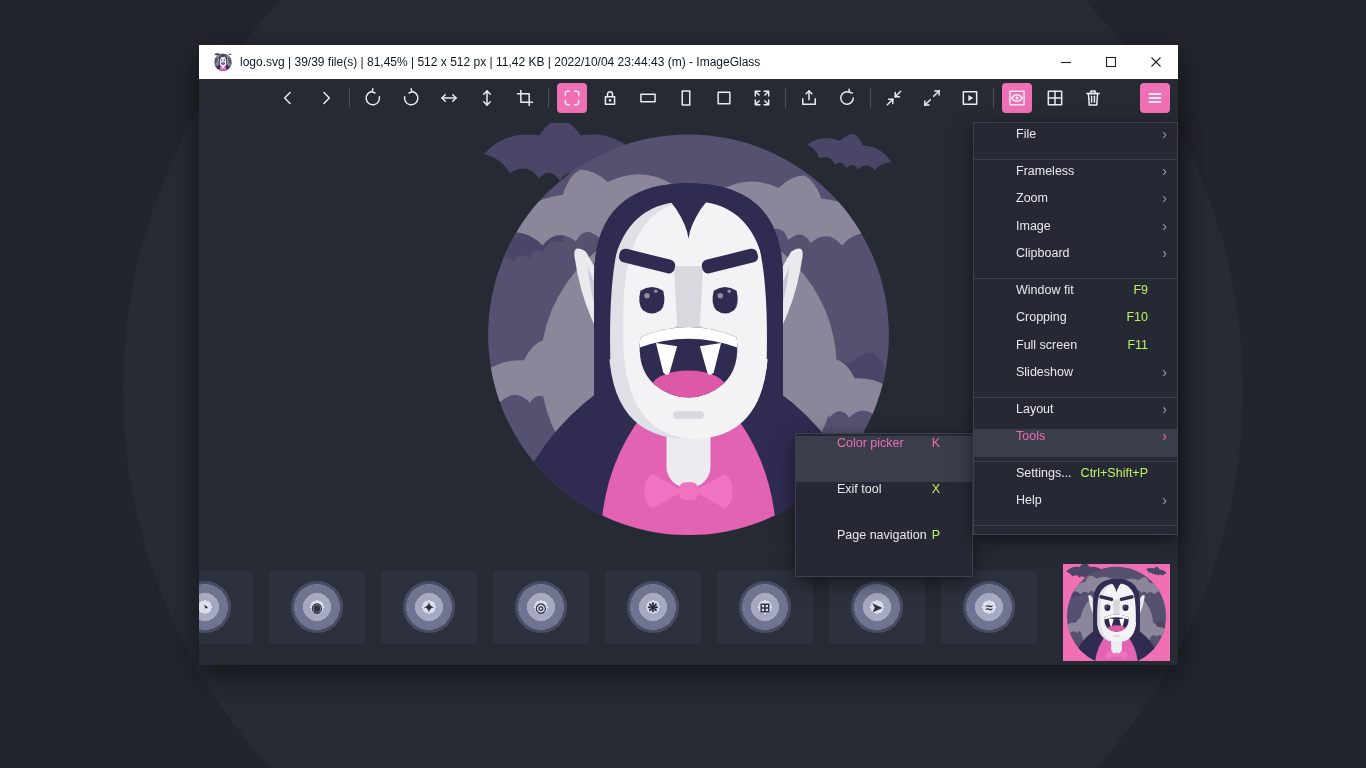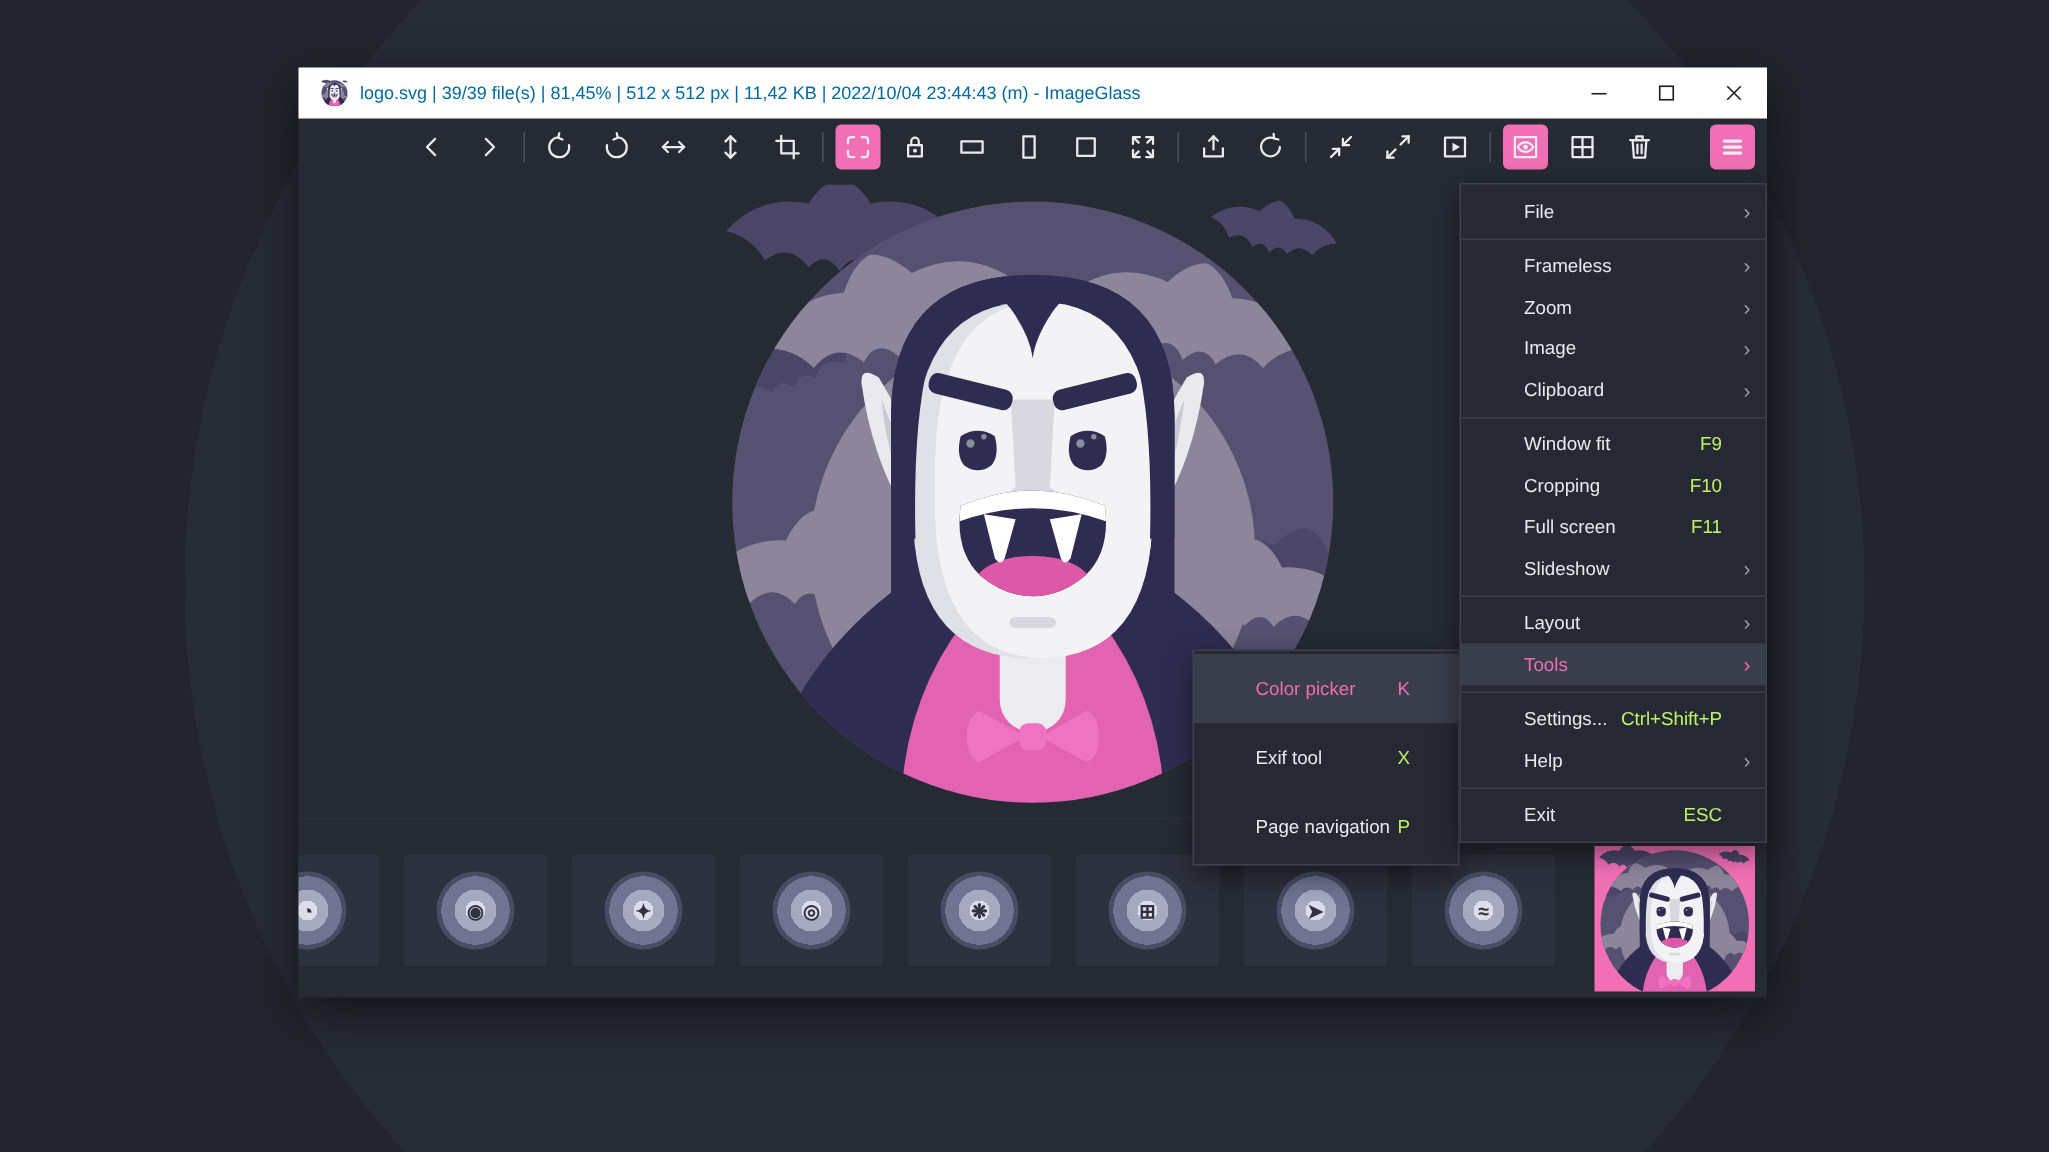--- a/index.html
+++ b/index.html
@@ -15,21 +15,21 @@
 
   .desktop-disc{ position:absolute; left:123px; top:-170px; width:1120px; height:1120px;
     border-radius:50%; background:var(--desktop-disc); }
 
   
   .win{ position:absolute; left:199px; top:45px; width:979px; height:620px;
     background:var(--chrome); box-shadow:0 10px 30px rgba(0,0,0,.55); }
 
   .titlebar{ height:34px; background:#ffffff; display:flex; align-items:center; padding-left:15px; }
   .titlebar .app-icon{ width:18px; height:18px; margin-right:8px; flex:0 0 auto; }
-  .titlebar .title{ font-size:12px; color:#0369a1; white-space:nowrap; overflow:hidden; }
+  .titlebar .title{ font-size:12px; color:#0f172a; white-space:nowrap; overflow:hidden; }
   .win-controls{ margin-left:auto; display:flex; height:100%; }
   .win-ctl{ width:45px; height:100%; display:flex; align-items:center; justify-content:center; }
   .win-ctl svg{ stroke:#222; stroke-width:1.1; fill:none; }
 
   
   .toolbar{ height:38px; display:flex; align-items:center; gap:8px; padding:0 8px 0 74px; }
   .tb-btn{ width:30px; height:30px; border-radius:4px; display:flex; align-items:center; justify-content:center; flex:0 0 auto; }
   .tb-btn svg{ stroke:var(--icon); fill:none; stroke-width:1.8; stroke-linecap:round; stroke-linejoin:round; }
   .tb-btn.active{ background:var(--accent); }
   .tb-sep{ width:1px; height:20px; background:#4b505c; flex:0 0 auto; }
@@ -51,21 +51,21 @@
     background:var(--accent); overflow:hidden; }
   .thumb-selected svg{ position:absolute; left:2px; top:0px; width:103px; height:103px; }
 
   
   .menu{ position:absolute; left:774px; top:77px; width:205px; z-index:30;
     background:var(--menu-bg); border:1px solid var(--menu-border); padding:4px 0;
     box-shadow:0 6px 18px rgba(0,0,0,.5); }
   .submenu{ position:absolute; left:596px; top:388px; width:178px; z-index:29;
     background:var(--menu-bg); border:1px solid var(--menu-border); padding:2px 0;
     box-shadow:0 6px 18px rgba(0,0,0,.5); }
-  .menu-row{ display:flex; align-items:center; height:27.5px; padding:0 10px 0 42px;
+  .menu-row{ display:flex; align-items:flex-start; height:27.5px; padding:0 10px 0 42px;
     font-size:12.5px; color:var(--menu-text); }
   .submenu .menu-row{ height:46px; padding:0 14px 0 41px; }
   .menu-row .shortcut{ margin-left:auto; color:#bef264; padding-right:6px; }
   .submenu .menu-row .shortcut{ padding-right:18px; }
   .menu-row .arrow{ width:13px; text-align:right; color:#9aa0ab; font-size:14px; line-height:1; }
   .menu-row.active{ background:var(--menu-hl); color:var(--accent-text); }
   .menu-row.active .arrow, .menu-row.active .shortcut{ color:var(--accent-text); }
   .menu-sep{ height:1px; background:#3b3f4b; margin:4px 0; }
 </style>
 </head>
@@ -437,25 +437,20 @@
         <span>Settings...</span>
         <span class="shortcut">Ctrl+Shift+P</span>
         <span class="arrow"></span>
       </div>
       <div class="menu-row">
         <span>Help</span>
         <span class="shortcut"></span>
         <span class="arrow">›</span>
       </div>
       <div class="menu-sep"></div>
-      <div class="menu-row">
-        <span>Exit</span>
-        <span class="shortcut">ESC</span>
-        <span class="arrow"></span>
-      </div>
     </div>
   <div class="submenu" id="toolsmenu">
       <div class="menu-row active">
         <span>Color picker</span>
         <span class="shortcut">K</span>
       </div>
       <div class="menu-row">
         <span>Exif tool</span>
         <span class="shortcut">X</span>
       </div>

